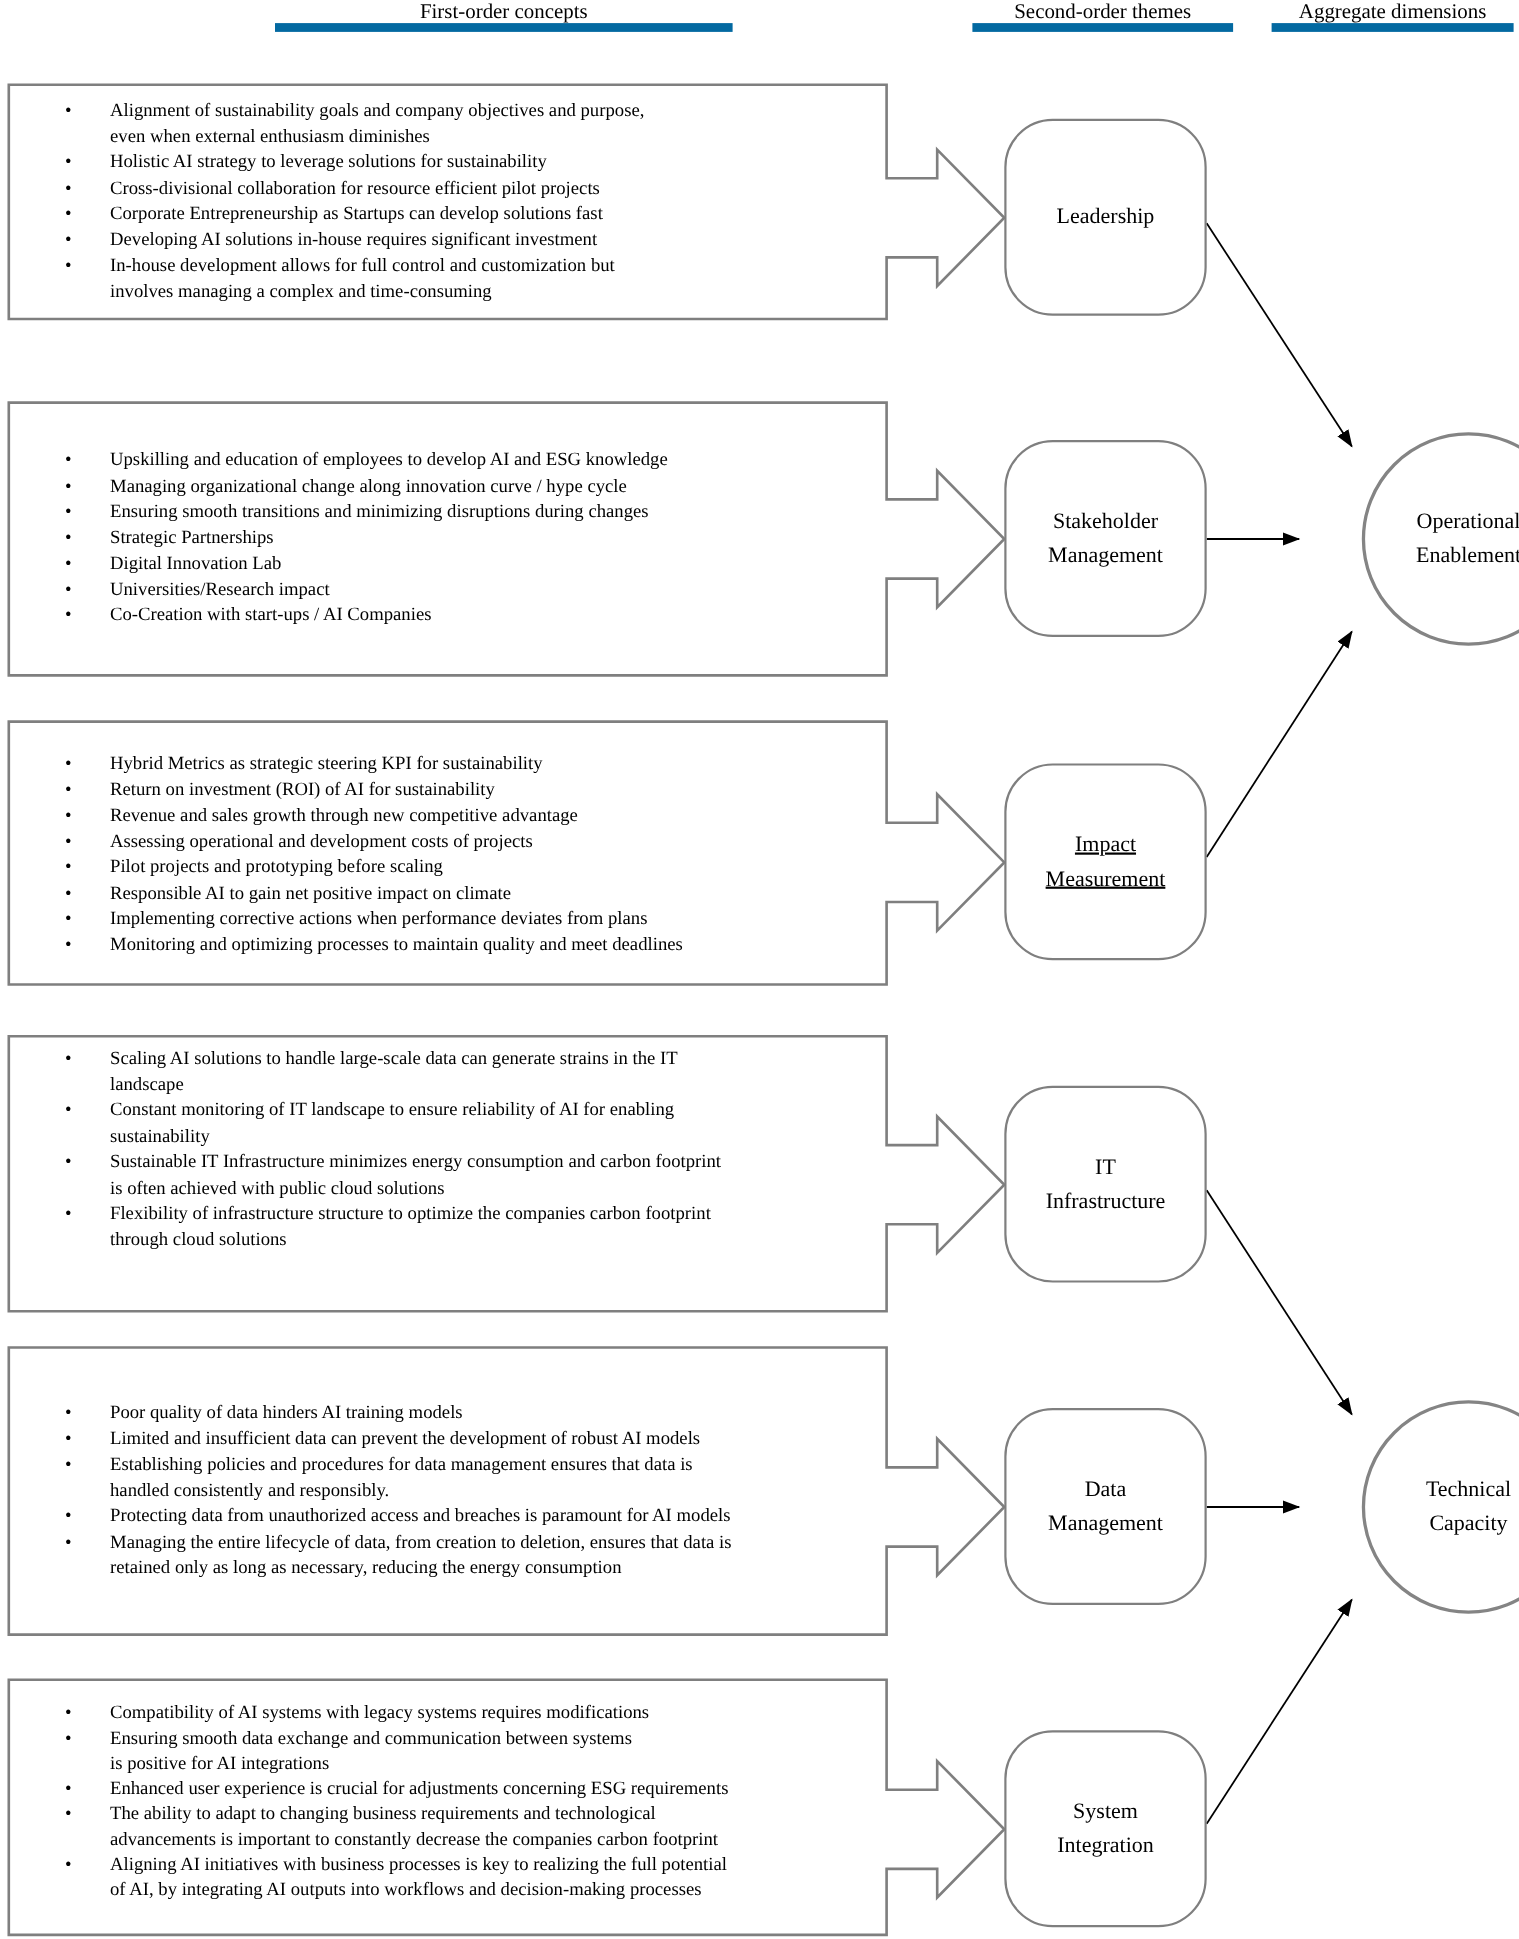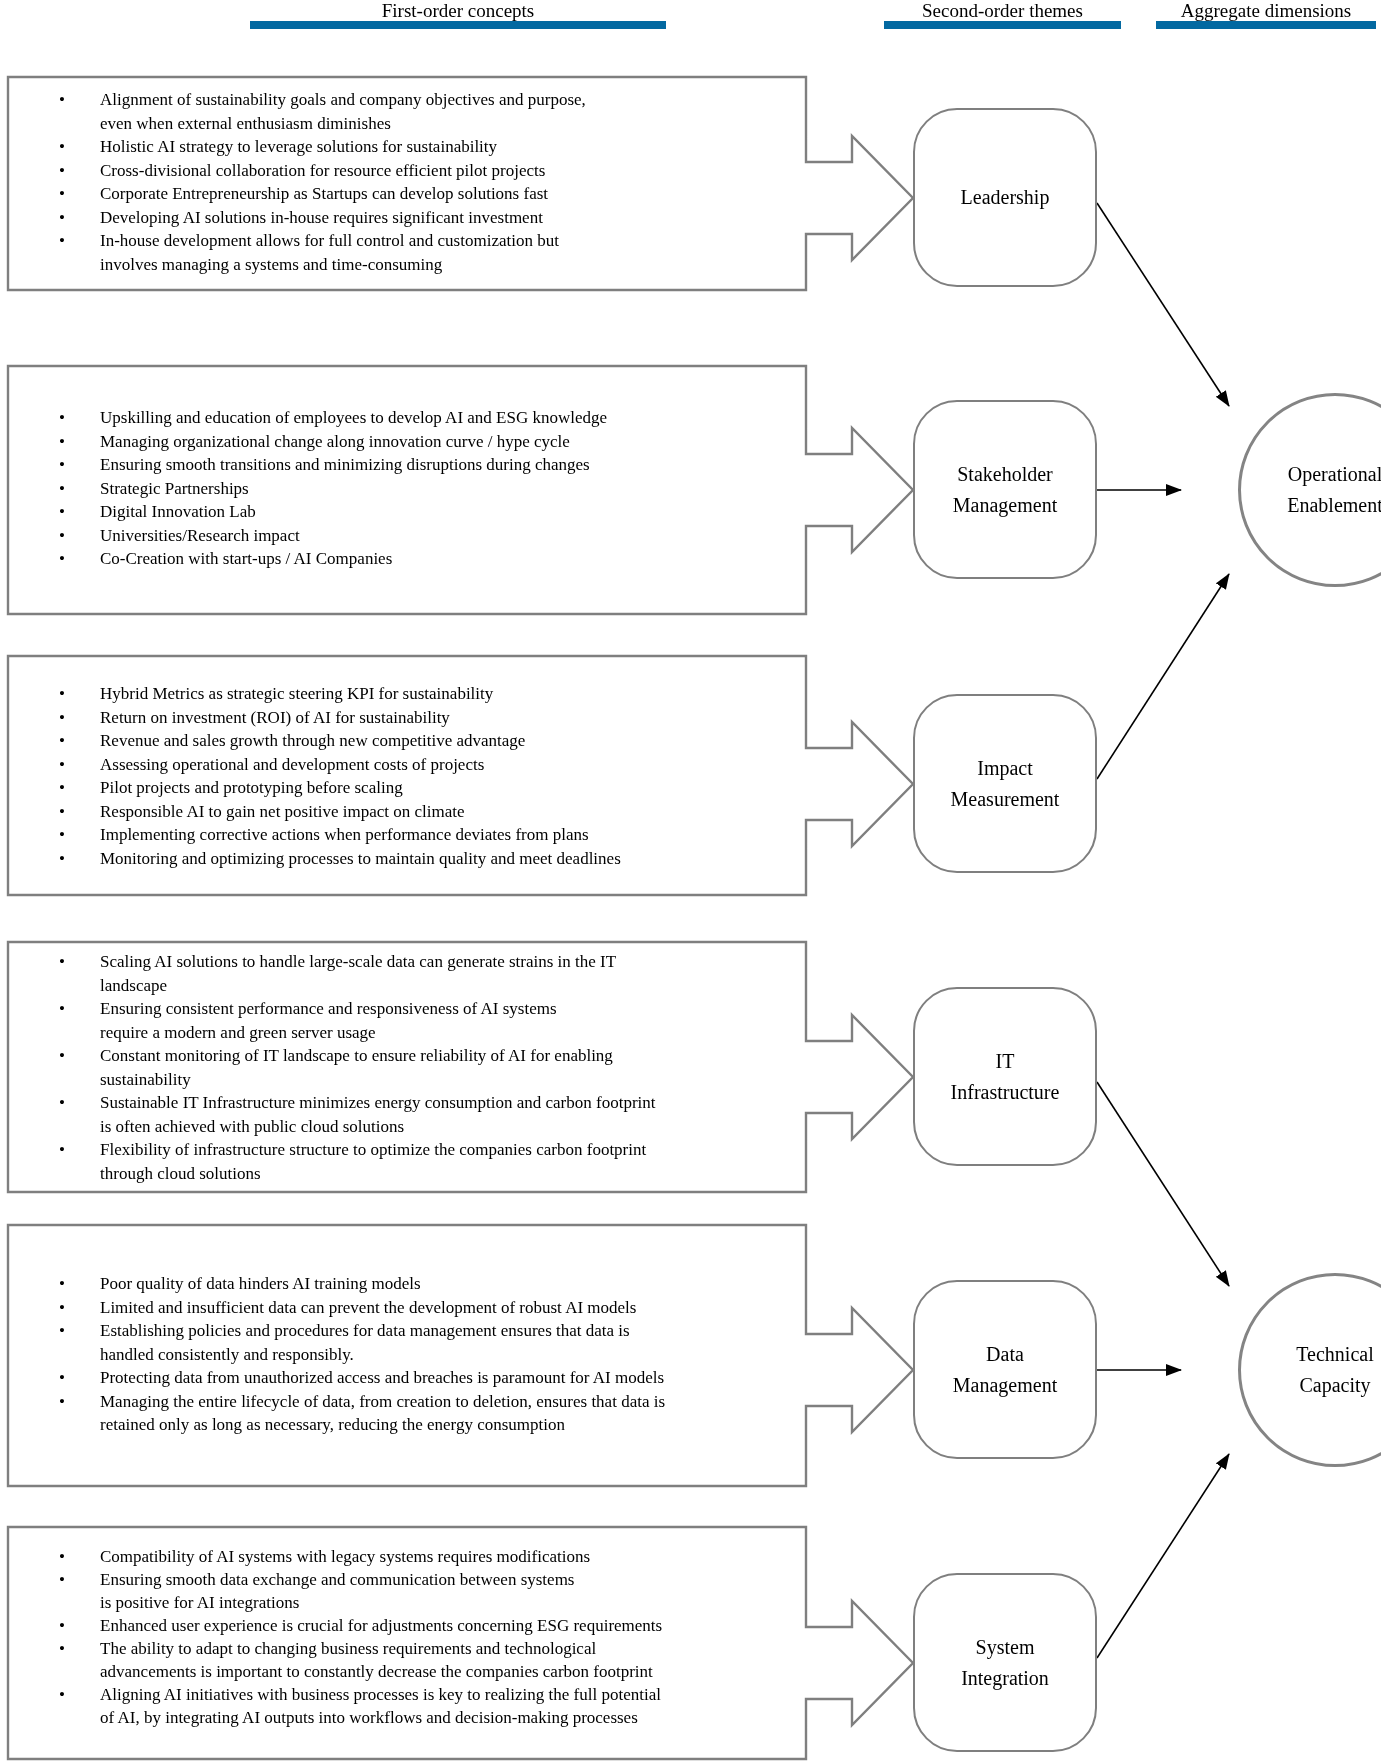--- a/index.html
+++ b/index.html
@@ -76,21 +76,21 @@
   <div class="col-header" id="hdr-aggregate">Aggregate dimensions</div>
 
   <ul class="bullet-list" id="bullets-0" style="top:88px;">
       <li>Alignment of sustainability goals and company objectives and purpose,
 even when external enthusiasm diminishes</li>
       <li>Holistic AI strategy to leverage solutions for sustainability</li>
       <li>Cross-divisional collaboration for resource efficient pilot projects</li>
       <li>Corporate Entrepreneurship as Startups can develop solutions fast</li>
       <li>Developing AI solutions in-house requires significant investment</li>
       <li>In-house development allows for full control and customization but
-involves managing a systems and time-consuming</li>
+involves managing a complex and time-consuming</li>
     </ul>
   <ul class="bullet-list" id="bullets-1" style="top:406px;">
       <li>Upskilling and education of employees to develop AI and ESG knowledge</li>
       <li>Managing organizational change along innovation curve / hype cycle</li>
       <li>Ensuring smooth transitions and minimizing disruptions during changes</li>
       <li>Strategic Partnerships</li>
       <li>Digital Innovation Lab</li>
       <li>Universities/Research impact</li>
       <li>Co-Creation with start-ups / AI Companies</li>
     </ul>
@@ -100,22 +100,20 @@
       <li>Revenue and sales growth through new competitive advantage</li>
       <li>Assessing operational and development costs of projects</li>
       <li>Pilot projects and prototyping before scaling</li>
       <li>Responsible AI to gain net positive impact on climate</li>
       <li>Implementing corrective actions when performance deviates from plans</li>
       <li>Monitoring and optimizing processes to maintain quality and meet deadlines</li>
     </ul>
   <ul class="bullet-list" id="bullets-3" style="top:950px;">
       <li>Scaling AI solutions to handle large-scale data can generate strains in the IT
 landscape</li>
-      <li>Ensuring consistent performance and responsiveness of AI systems
-require a modern and green server usage</li>
       <li>Constant monitoring of IT landscape to ensure reliability of AI for enabling
 sustainability</li>
       <li>Sustainable IT Infrastructure minimizes energy consumption and carbon footprint
 is often achieved with public cloud solutions</li>
       <li>Flexibility of infrastructure structure to optimize the companies carbon footprint
 through cloud solutions</li>
     </ul>
   <ul class="bullet-list" id="bullets-4" style="top:1272px;">
       <li>Poor quality of data hinders AI training models</li>
       <li>Limited and insufficient data can prevent the development of robust AI models</li>
@@ -132,21 +130,21 @@
       <li>Enhanced user experience is crucial for adjustments concerning ESG requirements</li>
       <li>The ability to adapt to changing business requirements and technological
 advancements is important to constantly decrease the companies carbon footprint</li>
       <li>Aligning AI initiatives with business processes is key to realizing the full potential
 of AI, by integrating AI outputs into workflows and decision-making processes</li>
     </ul>
 
   <div class="theme-box" style="top:108px;">Leadership</div>
   <div class="theme-box" style="top:400px;">Stakeholder
 Management</div>
-  <div class="theme-box" style="top:694px;">Impact
+  <div class="theme-box" style="top:694px;text-decoration:underline;">Impact
 Measurement</div>
   <div class="theme-box" style="top:987px;">IT
 Infrastructure</div>
   <div class="theme-box" style="top:1280px;">Data
 Management</div>
   <div class="theme-box" style="top:1573px;">System
 Integration</div>
 
   <div class="dimension-circle" style="top:393px;">Operational
 Enablement</div>

